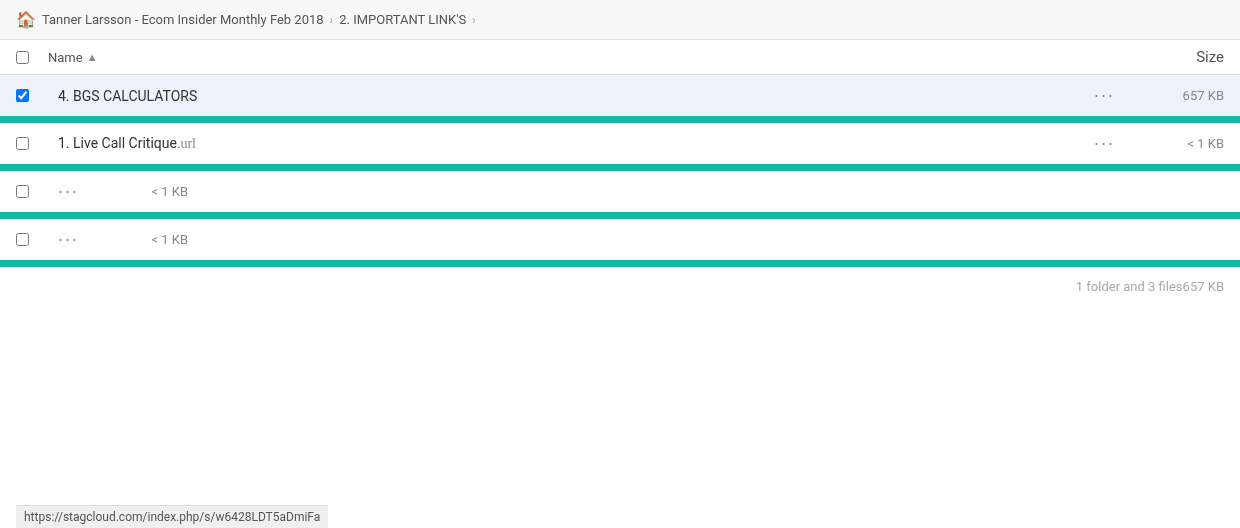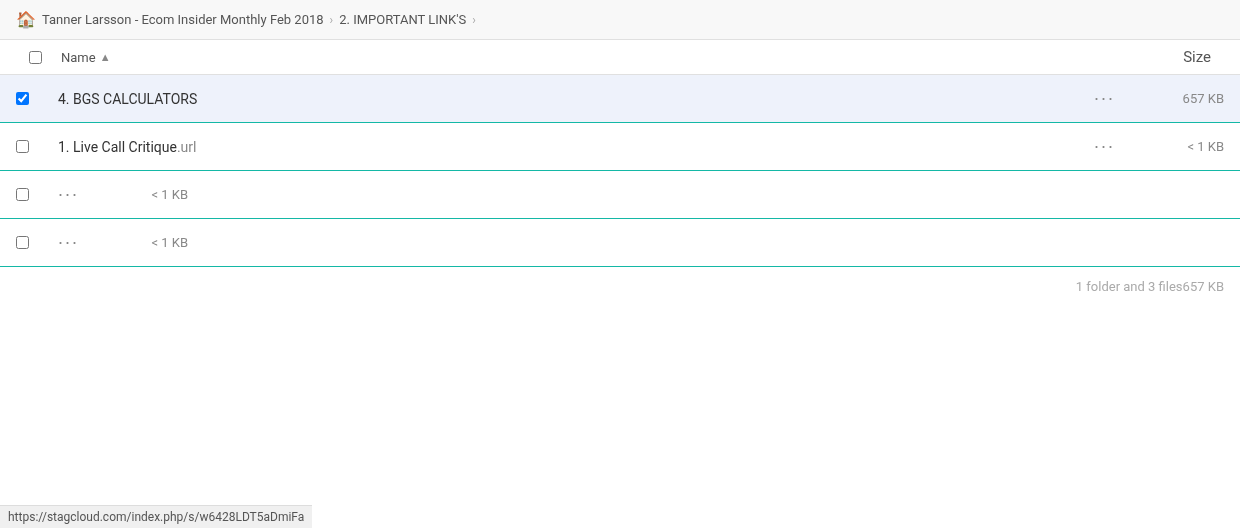--- a/index.html
+++ b/index.html
@@ -33,21 +33,21 @@
       font-size: 12px;
     }
     .home-icon {
       font-size: 16px;
     }
 
     
     .table-header {
       display: flex;
       align-items: center;
-      padding: 8px 29px;
+      padding: 8px 16px;
       border-bottom: 1px solid #e0e0e0;
       background: #fff;
     }
     .checkbox-col {
       width: 32px;
       display: flex;
       align-items: center;
     }
     .name-col {
       flex: 1;
@@ -62,21 +62,21 @@
       text-align: right;
       font-size: 15px;
       color: #555;
     }
 
     
     .file-row {
       display: flex;
       align-items: center;
       padding: 8px 16px;
-      border-bottom: 1px solid #14b8a6;
+      border-bottom: 7px solid #14b8a6;
       cursor: pointer;
       min-height: 48px;
     }
     .file-row.selected {
       background: #eef2fb;
     }
     .file-row .checkbox-col {
       width: 32px;
     }
     .file-row .name-col {
@@ -97,20 +97,21 @@
       align-items: center;
       justify-content: center;
     }
 
     .item-name {
       font-size: 14px;
       color: #333;
     }
     .item-name .ext {
       color: #888;
+      font-family: Liberation Serif, serif;
     }
 
     .more-btn {
       background: none;
       border: none;
       cursor: pointer;
       color: #888;
       font-size: 18px;
       padding: 2px 6px;
       border-radius: 4px;
@@ -123,21 +124,21 @@
       font-size: 13px;
       color: #aaa;
       display: flex;
       justify-content: flex-end;
     }
 
     
     .status-bar {
       position: fixed;
       bottom: 0;
-      left: 0;
+      left: 16px;
       background: #f0f0f0;
       border-top: 1px solid #ddd;
       padding: 4px 8px;
       font-size: 12px;
       color: #555;
     }
 
     .sort-arrow {
       font-size: 11px;
       color: #888;

